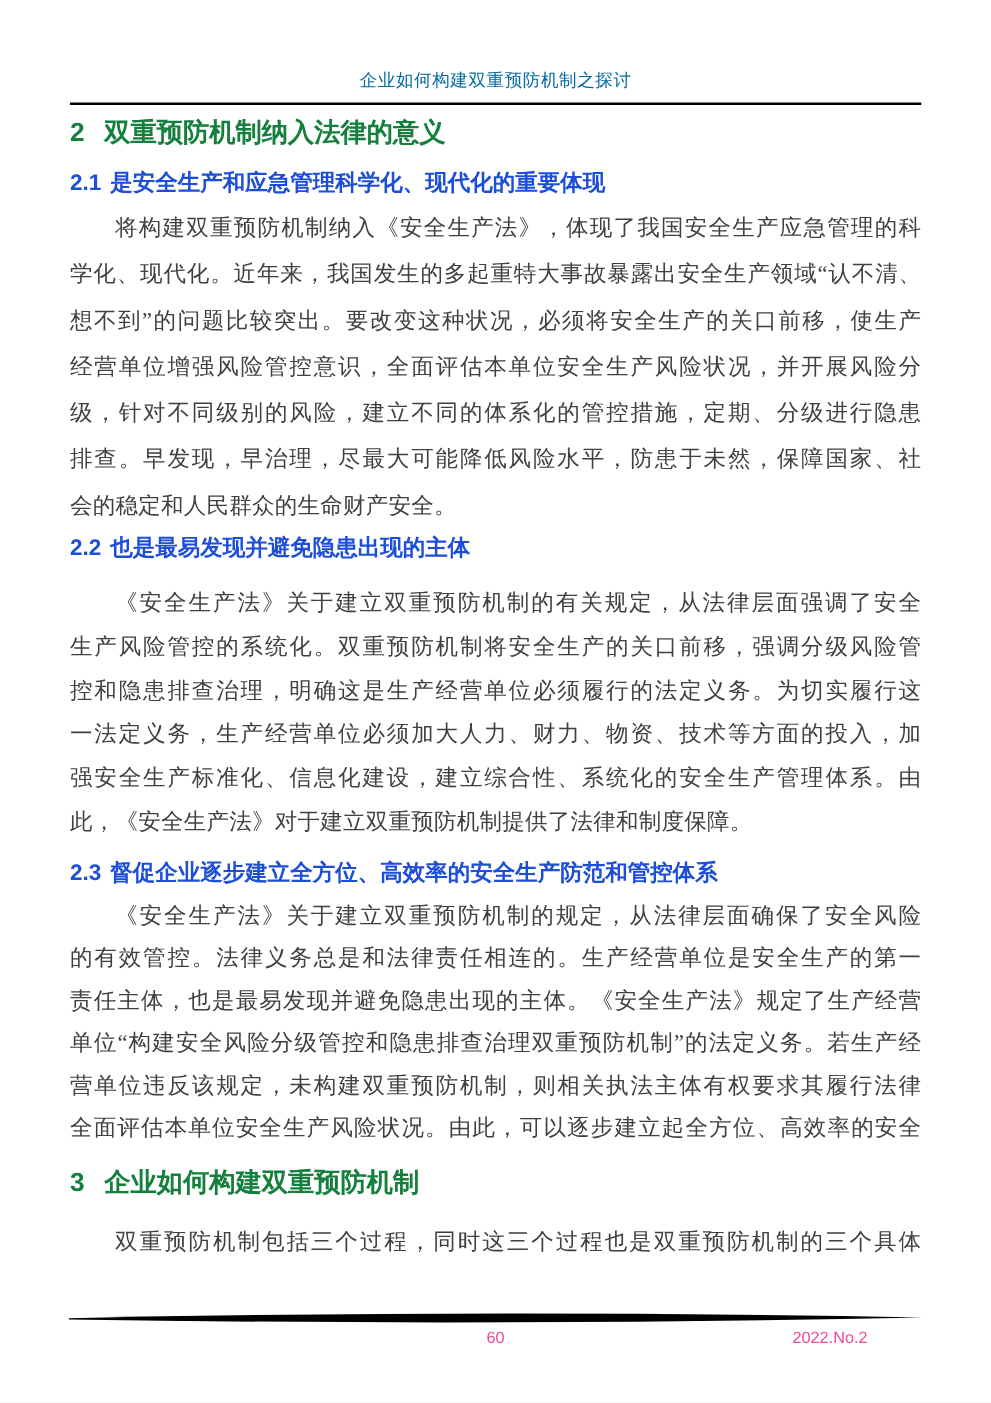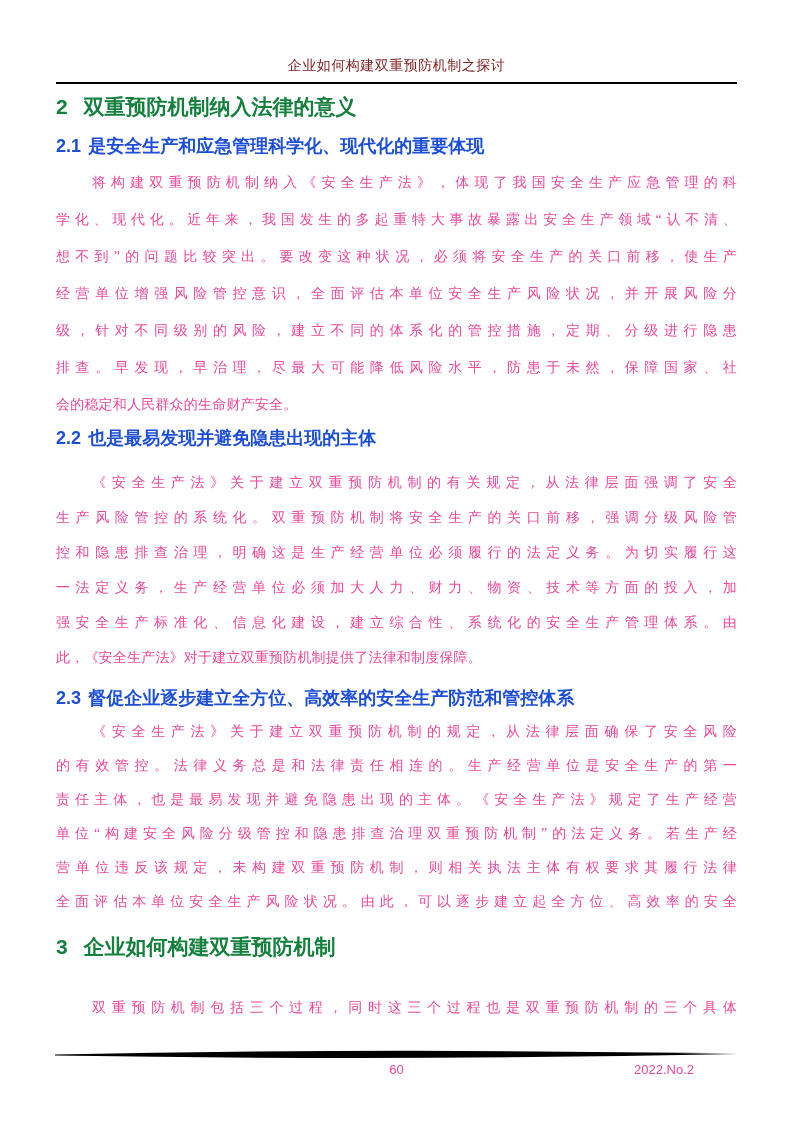--- a/index.html
+++ b/index.html
@@ -15,21 +15,21 @@
   }
   .content{
     box-sizing:border-box;
     padding:0 56px;
   }
   .running-header{
     margin-top:57px;
     text-align:center;
     font-size:14px;
     line-height:18px;
-    color:#7f1d1d;
+    color:#0369a1;
     letter-spacing:0.5px;
   }
   .header-rule{
     margin-top:7px;
     height:0;
     border-bottom:2px solid #000000;
   }
   .h-major{
     margin-top:9px;
     font-family:"Liberation Sans","DejaVu Sans",sans-serif;
@@ -44,28 +44,28 @@
     font-weight:700;
     font-size:18px;
     line-height:26px;
     color:#1d4ed8;
   }
   .h-sub .hnum{margin-right:0.4em;}
   .h-21{margin-top:12px;}
   .h-22{margin-top:2px;}
   .h-23{margin-top:10px;}
   .h-3{margin-top:14px;}
-  .para{font-size:14px;color:#ec4899;}
+  .para{font-size:18px;color:#404040;}
   .p-21{margin-top:5px;}
   .p-21 .line{line-height:37px;}
   .p-22{margin-top:14px;}
   .p-22 .line{line-height:35px;}
   .p-23{margin-top:4px;}
   .p-23 .line{line-height:34px;}
-  .p-3{margin-top:29px;}
+  .p-3{margin-top:14px;}
   .p-3 .line{line-height:36px;}
   .line{
     text-align:justify;
     text-align-last:justify;
     white-space:nowrap;
     letter-spacing:0.2px;
   }
   .line.indent{padding-left:36px;}
   .line.short{text-align:left;text-align-last:left;}
   .footer{

